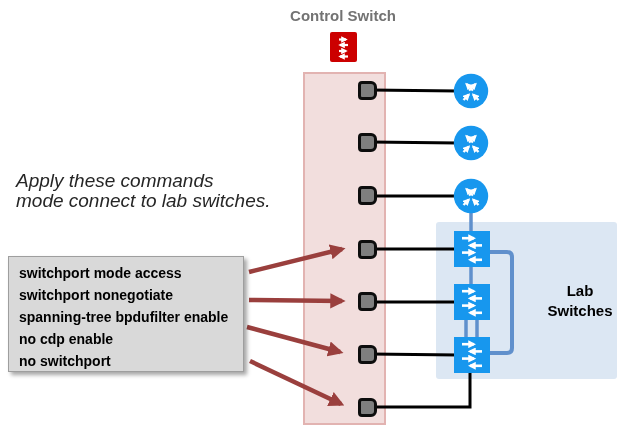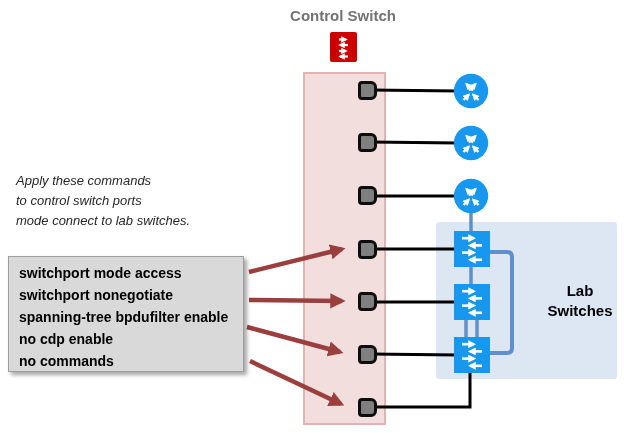--- a/index.html
+++ b/index.html
@@ -17,21 +17,21 @@
     background:#7f7f7f;border:3px solid #0d0d0d;border-radius:4px 6px 6px 4px;z-index:10;}
   .p1{top:81px}.p2{top:133px}.p3{top:186px}.p4{top:240px}.p5{top:292px}.p6{top:345px}.p7{top:398px}
 
   .icon{position:absolute;z-index:10;}
   .red-icon{left:330px;top:32px;}
   .r1{left:453px;top:73px}.r2{left:453px;top:125px}.r3{left:453px;top:178px}
   .s1{left:454px;top:231px}.s2{left:454px;top:284px}.s3{left:454px;top:337px}
 
   .title{position:absolute;left:263px;top:7px;width:160px;text-align:center;
     font-size:15px;font-weight:bold;color:#737373;z-index:20;}
-  .note{position:absolute;left:16px;top:171px;font-size:13px;line-height:20px;
+  .note{position:absolute;left:16px;top:171px;font-size:19px;line-height:20px;
     font-style:italic;color:#262626;z-index:20;}
   .cmd-box{position:absolute;left:8px;top:256px;width:236px;height:116px;box-sizing:border-box;
     background:#d9d9d9;border:1px solid #9e9e9e;box-shadow:3px 3px 4px rgba(0,0,0,0.35);
     padding:5px 0 15px 10px;z-index:20;}
   .cmd-box div{font-size:14px;font-weight:bold;color:#000;line-height:22px;white-space:nowrap;}
   .lab-label{position:absolute;left:524px;top:281px;width:112px;text-align:center;
     font-size:15px;font-weight:bold;line-height:20px;color:#000;z-index:20;}
 </style>
 </head>
 <body>
@@ -125,30 +125,29 @@
       <use href="#sym-switch"></use>
     </svg>
   <svg class="icon s3" width="36" height="36">
       <use href="#sym-switch"></use>
     </svg>
 
   <div class="title">Control Switch</div>
 
   <div class="note">
     <div>Apply these commands</div>
-    <div>to control switch ports</div>
     <div>mode connect to lab switches.</div>
   </div>
 
   <div class="cmd-box">
     <div>switchport mode access</div>
     <div>switchport nonegotiate</div>
     <div>spanning-tree bpdufilter enable</div>
     <div>no cdp enable</div>
-    <div>no commands</div>
+    <div>no switchport</div>
   </div>
 
   <div class="lab-label">
     <div>Lab</div>
     <div>Switches</div>
   </div>
 
 </div>
 
 </body></html>

